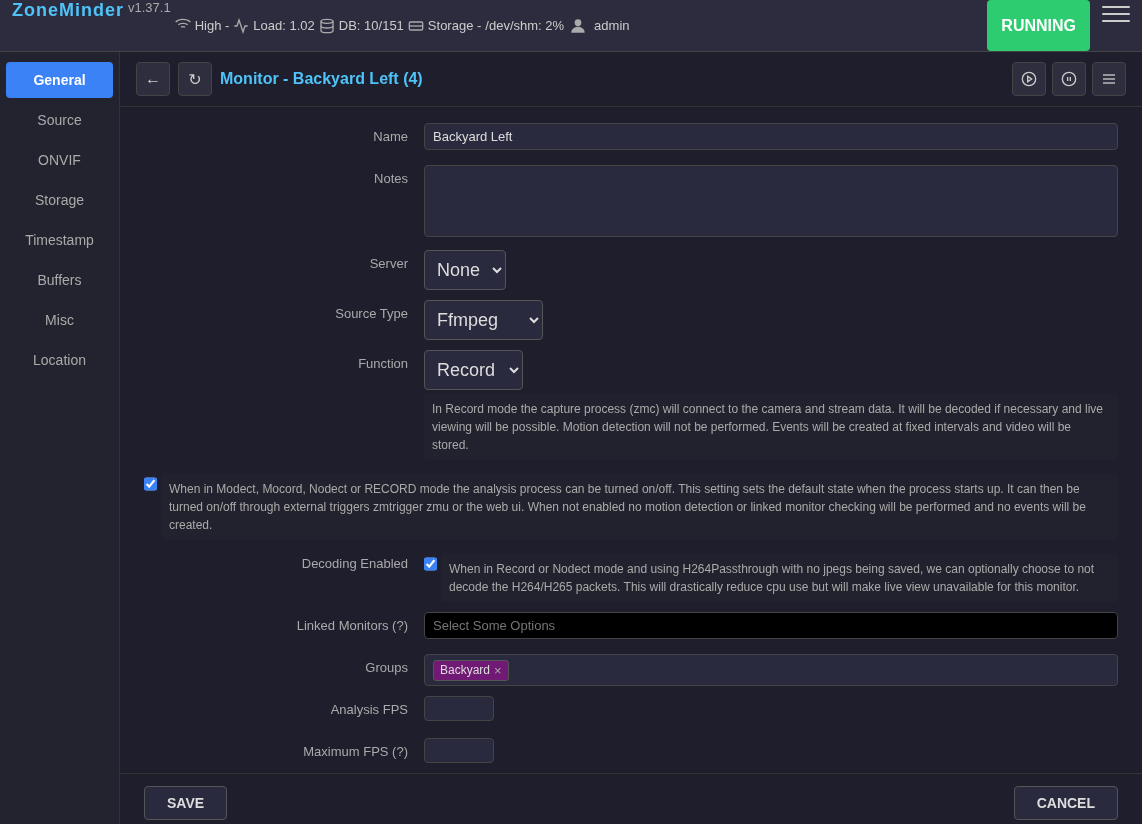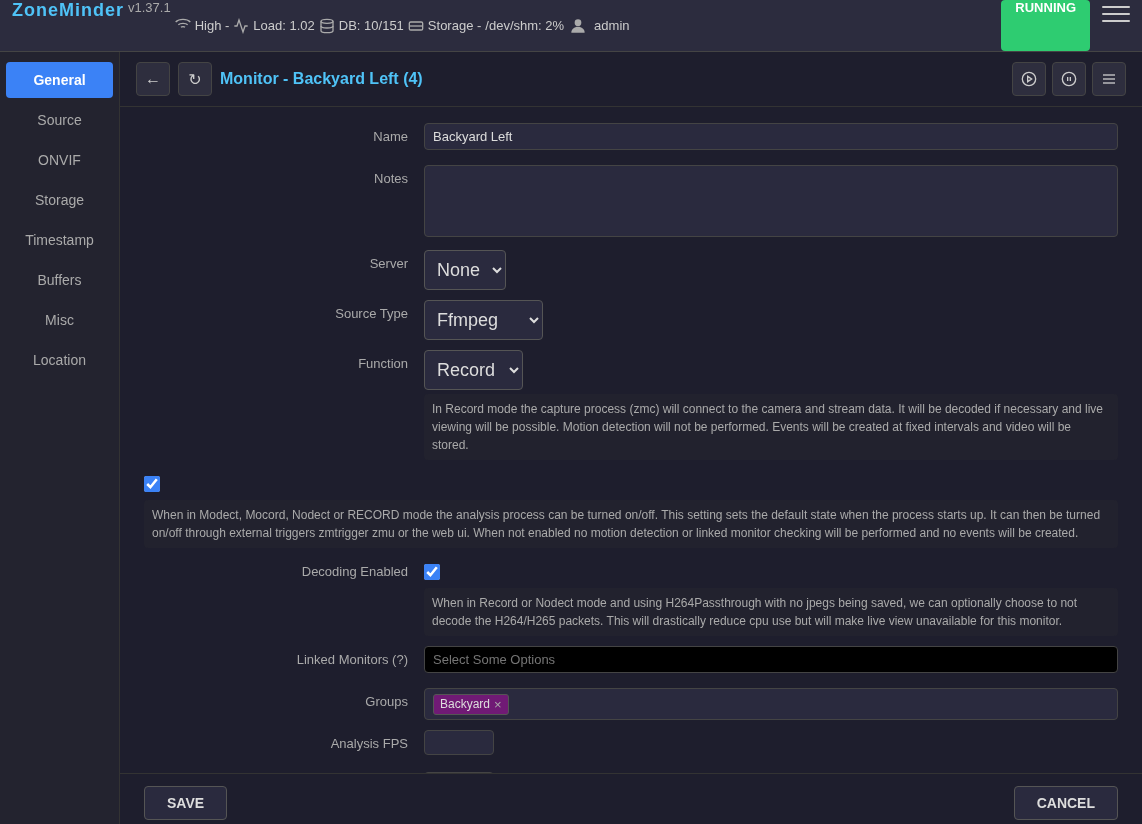--- a/index.html
+++ b/index.html
@@ -36,23 +36,23 @@
       display: flex;
       align-items: center;
       gap: 4px;
       color: #ccc;
       font-size: 13px;
     }
     .topbar-running {
       background: #2ecc71;
       color: #fff;
       font-weight: bold;
-      padding: 0 14px;
-      border-radius: 4px;
-      font-size: 13px;
+      padding: 17px 14px;
+      border-radius: 4px;
+      font-size: 16px;
       margin-left: auto;
     }
     .topbar-admin {
       display: flex;
       align-items: center;
       gap: 6px;
       color: #ccc;
       font-size: 13px;
     }
     .topbar-hamburger {
@@ -216,21 +216,21 @@
       color: #aaa;
       font-size: 12px;
       line-height: 1.5;
       margin-top: 4px;
       padding: 6px 8px;
       background: #22222e;
       border-radius: 4px;
     }
     .checkbox-row {
       display: flex;
-      flex-direction: column;
+      flex-direction: row;
       gap: 4px;
     }
     .form-checkbox {
       width: 16px;
       height: 16px;
       accent-color: #3b82f6;
       cursor: pointer;
       margin-top: 6px;
     }
     .linked-monitors-input {

